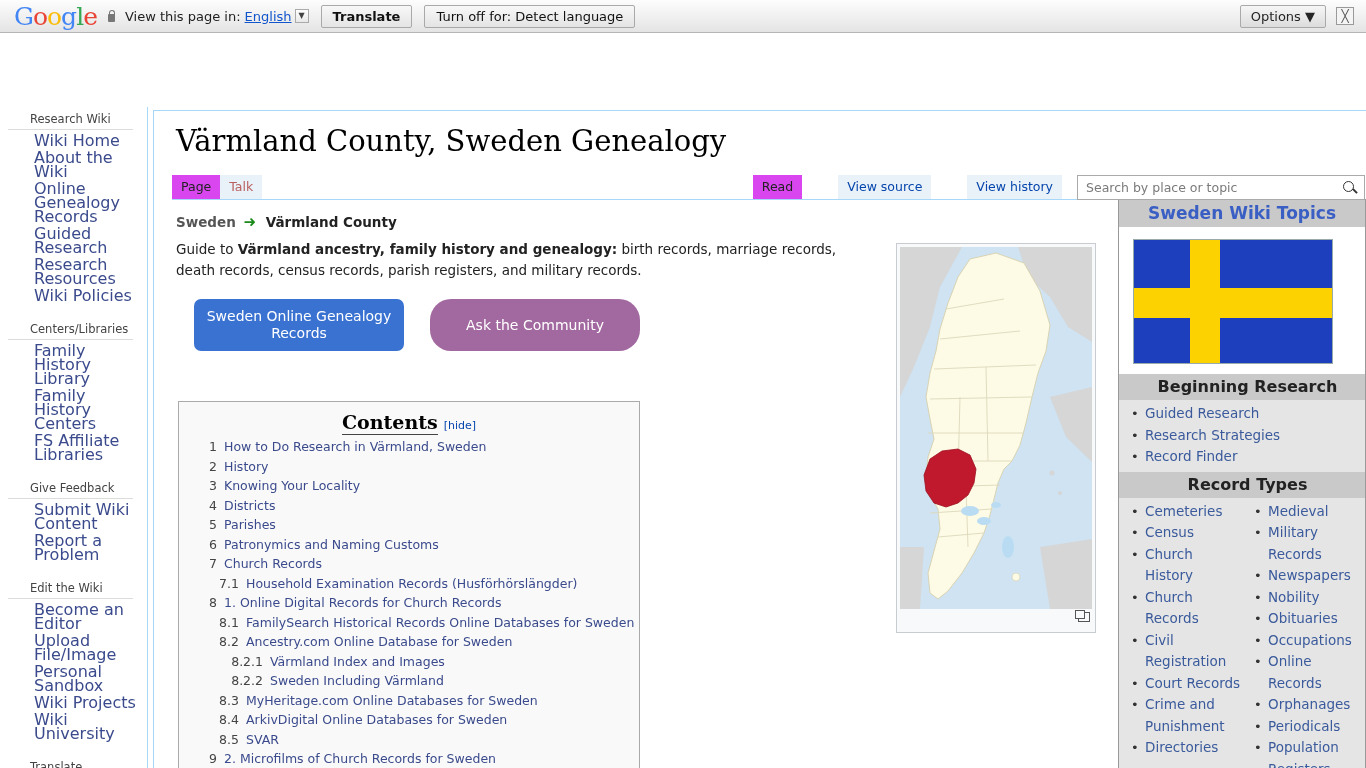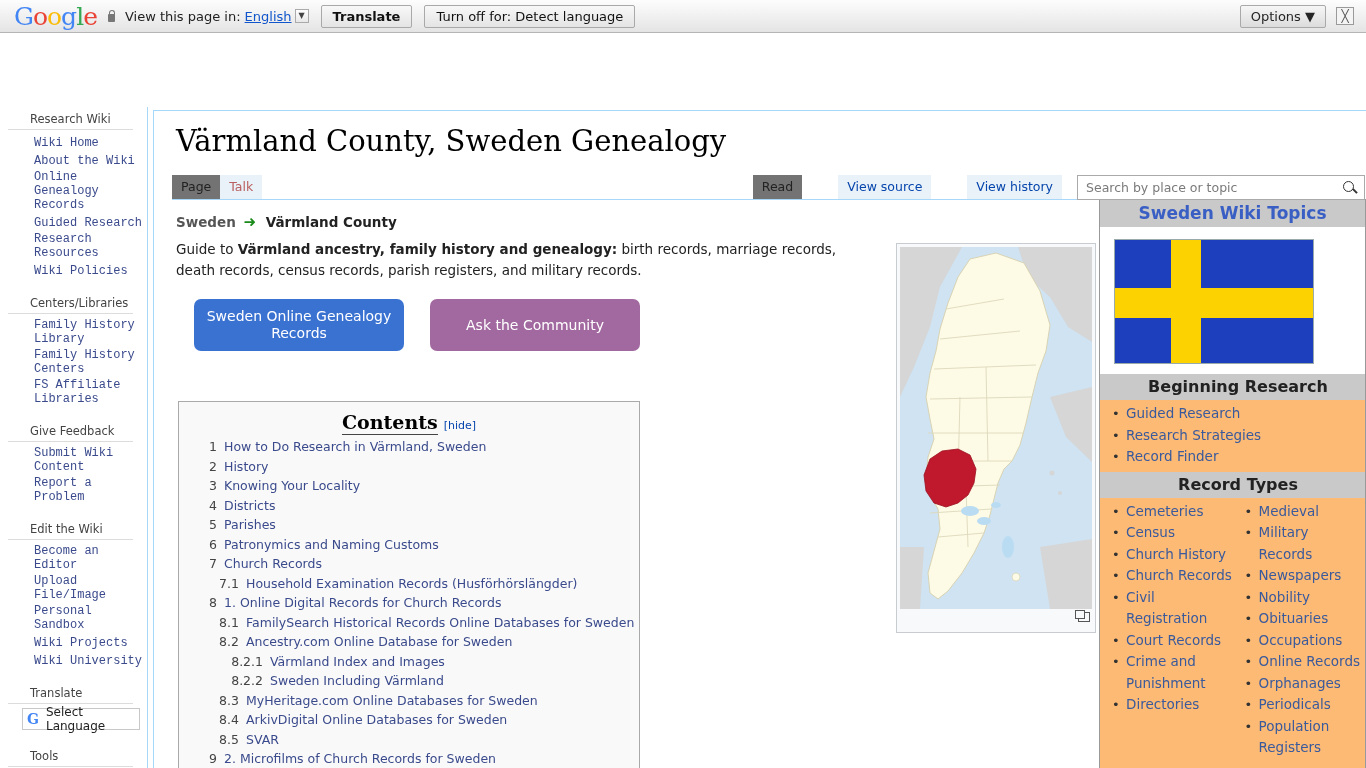--- a/index.html
+++ b/index.html
@@ -67,22 +67,22 @@
 
   
   #sidebar { position:absolute; left:0; top:74px; width:148px;
      border-right:1px solid #a7d7f9; height:661px; background:#fff; }
   .side-head {
     font-size:11.5px; color:#444; padding:5px 0 3px 22px;
     border-bottom:1px solid #dcdcdc; margin:0 14px 3px 8px;
   }
   .side-list { list-style:none; margin:0 0 12px 0; padding:0 0 0 34px; }
   .side-list li { margin:0; padding:1px 0; }
-  .side-list a { color:#3a4a8c; text-decoration:none; font-size:12px; line-height:14px;
-    display:inline-block;font-family:Liberation Mono, monospace; }
+  .side-list a { color:#3a4a8c; text-decoration:none; font-size:16px; line-height:14px;
+    display:inline-block; }
 
   #lang-widget {
     margin:4px 0 14px 22px; width:118px; height:22px;
     border:1px solid #c8c8c8; background:#fff;
     display:flex; align-items:center; padding:0 4px; font-size:12px; color:#222;
   }
   #lang-g { font-family:"DejaVu Serif","Liberation Serif",serif; font-weight:bold;
     font-size:14px; color:#4285F4; margin-right:7px; }
 
   
@@ -99,21 +99,21 @@
 
   
   #tabrow { position:absolute; left:18px; top:88px; width:1180px; height:1px;
     border-bottom:1px solid #a7d7f9; }
   .tabs-left { position:absolute; left:0px; top:-24px; display:flex; align-items:flex-end; }
   .tabs-right { position:absolute; right:290px; top:-24px; display:flex; align-items:flex-end;gap:36px; }
   .tab {
     font-size:12.5px; padding:4px 9px 5px 9px; line-height:15px;
     background:#fff; color:#0645ad; cursor:pointer; white-space:nowrap;
   }
-  .tab.selected { color:#222; background:#737373; }
+  .tab.selected { color:#222; background:#d946ef; }
   .tab.shaded { background:#e8f2f8; }
   .tab.redlink { color:#ba6060; background:#e8f2f8; }
 
   
   #searchbox {
     position:absolute; right:1px; top:64px; width:288px; height:25px;
     border:1px solid #aaa; background:#fff; display:flex; align-items:center;
     padding:0 6px; z-index:12;margin-left:16px;
   }
   #search-input {
@@ -142,21 +142,21 @@
   #lede b { font-weight:bold; }
 
   
   #btnrow { position:absolute; left:40px; top:188px; display:flex; gap:26px; }
   .big-btn {
     width:210px; height:52px; border-radius:7px; color:#fff;
     display:flex; align-items:center; justify-content:center; text-align:center;
     font-size:14px; line-height:17px; cursor:pointer; padding:0 8px;
   }
   #btn-records { background:#3a72d1; }
-  #btn-ask { background:#a269a0; }
+  #btn-ask { background:#a269a0;border-radius:21px; }
 
   
   #toc {
     position:absolute; left:24px; top:290px; width:462px;
     border:1px solid #aaa; background:#f9f9f9; padding:7px 0 8px 0;
     font-size:13px;
   }
   #toc-title {
     text-align:center; font-family:"DejaVu Serif","Liberation Serif",serif;
     font-size:19px; font-weight:bold; color:#000; margin:2px 0 4px 0;
@@ -179,22 +179,22 @@
   }
   #map-inner { width:192px; height:362px; background:#cfe3f2; position:relative; overflow:hidden; }
   #map-caption { height:18px; position:relative; }
   #map-expand { position:absolute; right:2px; top:3px; width:12px; height:10px;
     border:1.4px solid #555; }
   #map-expand:after { content:""; position:absolute; left:-4px; top:-3px;
     width:8px; height:7px; border:1.4px solid #555; background:#f8f9fa; }
 
   
   #topics {
-    position:absolute; right:0px; top:88px; width:267px; height:570px;
-    border:1px solid #999; background:#fdba74; overflow:hidden;
+    position:absolute; right:0px; top:88px; width:248px; height:570px;
+    border:1px solid #999; background:#e5e5e5; overflow:hidden;
   }
   .topics-head {
     background:#c9c9c9; text-align:center; font-weight:bold; font-size:17px;
     color:#3a5fc4; padding:3px 0 4px 0; letter-spacing:0px;
   }
   .sec-head {
     background:#c9c9c9; text-align:center; font-weight:bold; font-size:16px;
     color:#222; padding:3px 0 4px 11px;
   }
   #flagbox { padding:12px 14px 10px 14px; background:#fff; }

